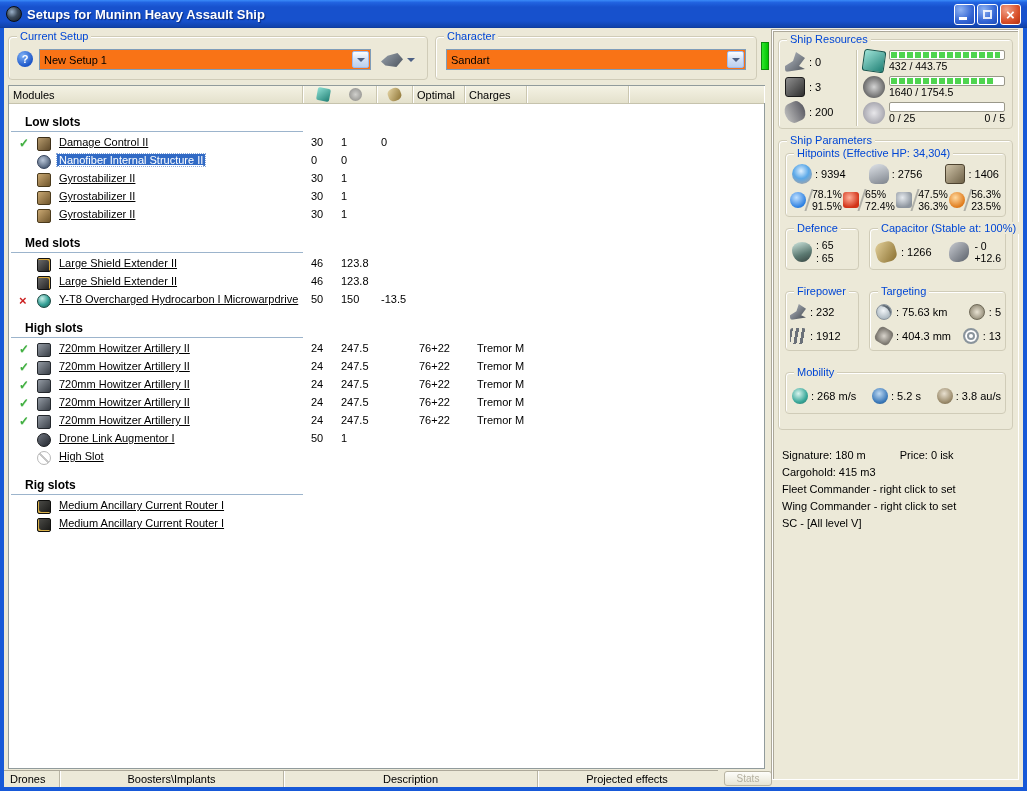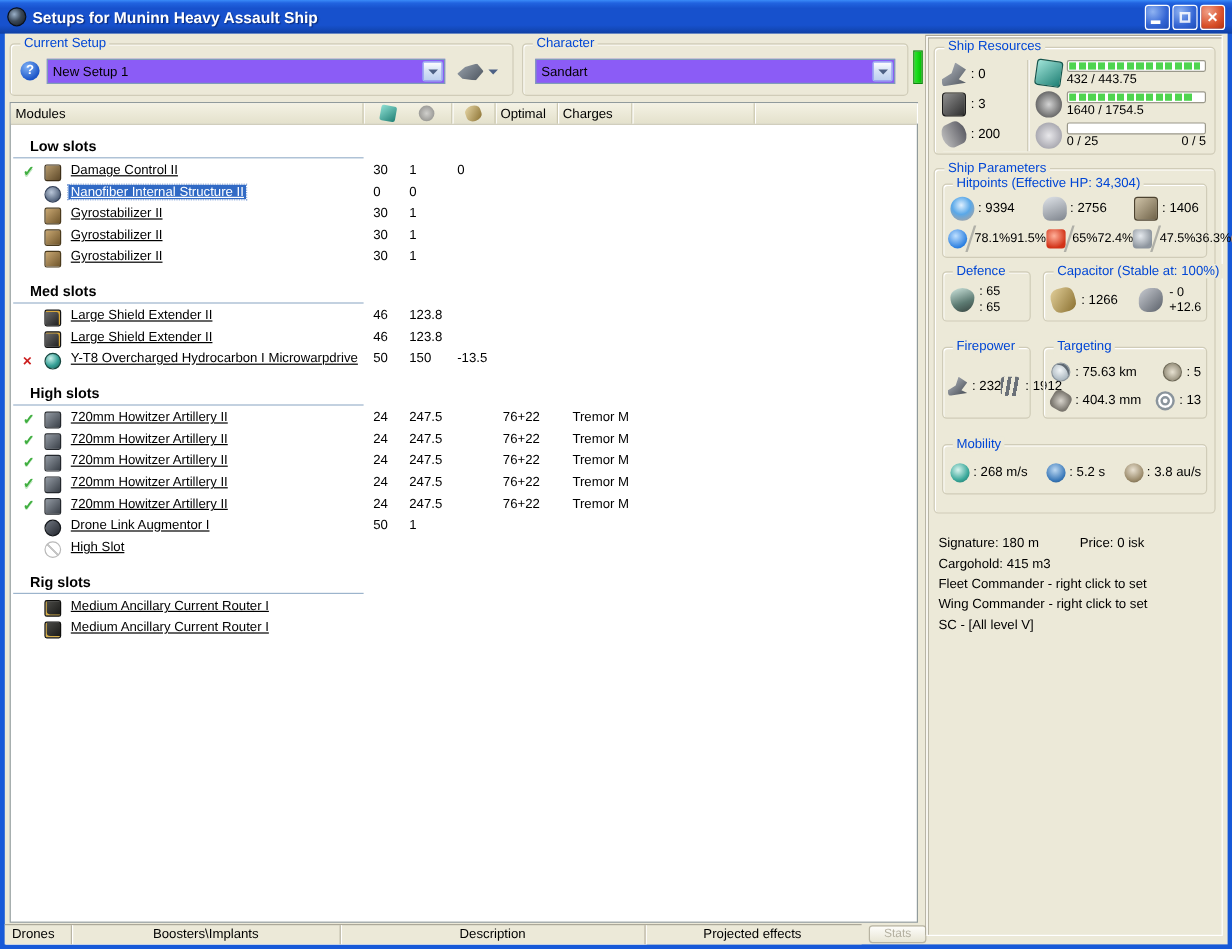--- a/index.html
+++ b/index.html
@@ -30,21 +30,21 @@
     box-shadow:inset 1px 1px 0 #ffffff; }
   .groupbox > .gb-label { position:absolute; top:-7px; left:8px; background:#ece9d8;
     color:#0046d5; font-size:11px; padding:0 3px; white-space:nowrap; }
 
   
   .grp-setup { position:absolute; left:4px; top:8px; width:420px; height:44px; }
   .grp-char  { position:absolute; left:431px; top:8px; width:322px; height:44px; }
   .help-icon { position:absolute; left:8px; top:14px; width:16px; height:16px; border-radius:50%;
     background:radial-gradient(circle at 35% 30%, #7fb2f6, #1c56c8 70%); color:#fff; font-size:11px;
     font-weight:bold; display:flex; align-items:center; justify-content:center; }
-  .combo { position:absolute; height:21px; border:1px solid #7f9db9; background:#8b5cf6; display:flex; align-items:center; }
+  .combo { position:absolute; height:21px; border:1px solid #7f9db9; background:#f97316; display:flex; align-items:center; }
   .combo .val { flex:1; font-size:11px; padding:0 4px; color:#000; white-space:nowrap; overflow:hidden; }
   .combo .cbtn { width:17px; height:17px; margin:1px; border:1px solid #9ebcf0; border-radius:2px;
     background:linear-gradient(180deg,#fefefe,#d7e3f6 45%,#bcd0ee); display:flex; align-items:center; justify-content:center; }
   .arrow-down { width:0; height:0; border-left:4px solid transparent; border-right:4px solid transparent; border-top:4px solid #4d6185; }
   .combo-setup { left:30px; top:12px; width:332px; }
   .combo-char  { left:10px; top:12px; width:300px; }
   .ship-btn { position:absolute; left:372px; top:12px; width:40px; height:22px; display:flex; align-items:center; gap:4px; }
   .ship-glyph { width:22px; height:14px; background:linear-gradient(135deg,#9aa3ad,#4c545e);
     clip-path:polygon(0 60%, 30% 20%, 75% 0, 100% 45%, 70% 100%, 20% 90%); }
   .char-status-bar { position:absolute; left:757px; top:14px; width:8px; height:28px;
@@ -150,28 +150,28 @@
   .k-agility { background:radial-gradient(circle at 45% 35%,#bcd8f2,#3a78b8 65%,#1c4a78); border-radius:50%; }
   .k-warp { background:radial-gradient(circle at 45% 35%,#e8e0d0,#9a8a6a 65%,#5c5038); border-radius:50%; }
 
   .gb-params { padding:12px 4px 4px 4px; }
   .gb-hitpoints { margin:0 2px 10px 2px; padding:10px 4px 4px 4px; }
   .hp-row { display:flex; justify-content:space-between; padding:0 2px 4px 2px; }
   .hp-pair { display:flex; align-items:center; gap:3px; }
   .resist-row { display:flex; justify-content:space-between; }
   .resist-cell { display:flex; align-items:center; gap:2px; }
   .resist-sep { width:2px; height:22px; background:#b0b0a8; transform:skewX(-18deg); }
-  .resist-vals { display:flex; flex-direction:row; font-size:10.5px; line-height:12px; }
+  .resist-vals { display:flex; flex-direction:column; font-size:10.5px; line-height:12px; }
 
   .gb-pair-row { display:flex; gap:10px; margin:0 2px 10px 2px; }
   .gb-defence { width:74px; height:42px; padding:8px 4px 2px 6px; display:flex; align-items:center; gap:4px; }
   .def-vals { display:flex; flex-direction:column; font-size:10.5px; line-height:13px; }
   .gb-capacitor { flex:1; height:42px; padding:8px 4px 2px 6px; display:flex; align-items:center; gap:5px; }
   .cap-delta { display:flex; flex-direction:column; font-size:10.5px; line-height:12px; }
-  .gb-firepower { width:74px; height:60px; padding:8px 20px 2px 4px; display:flex; justify-content:space-around; }
+  .gb-firepower { width:74px; height:60px; padding:8px 20px 2px 4px; display:flex; flex-direction:column; justify-content:space-around; }
   .gb-targeting { flex:1; height:60px; padding:8px 4px 2px 6px; display:flex; flex-direction:column; justify-content:space-around; }
   .tgt-line { display:flex; align-items:center; gap:4px; }
   .tgt-line .grow { flex:1; display:flex; align-items:center; gap:4px; }
   .gb-mobility { margin:0 2px; height:42px; padding:8px 4px 2px 6px; display:flex; align-items:center; justify-content:space-between; }
   .mob-pair { display:flex; align-items:center; gap:3px; }
 
   .info-block { padding:6px 4px; font-size:11px; line-height:17px; color:#000; }
   .info-line1 { display:flex; gap:34px; }
 </style>
 </head>

